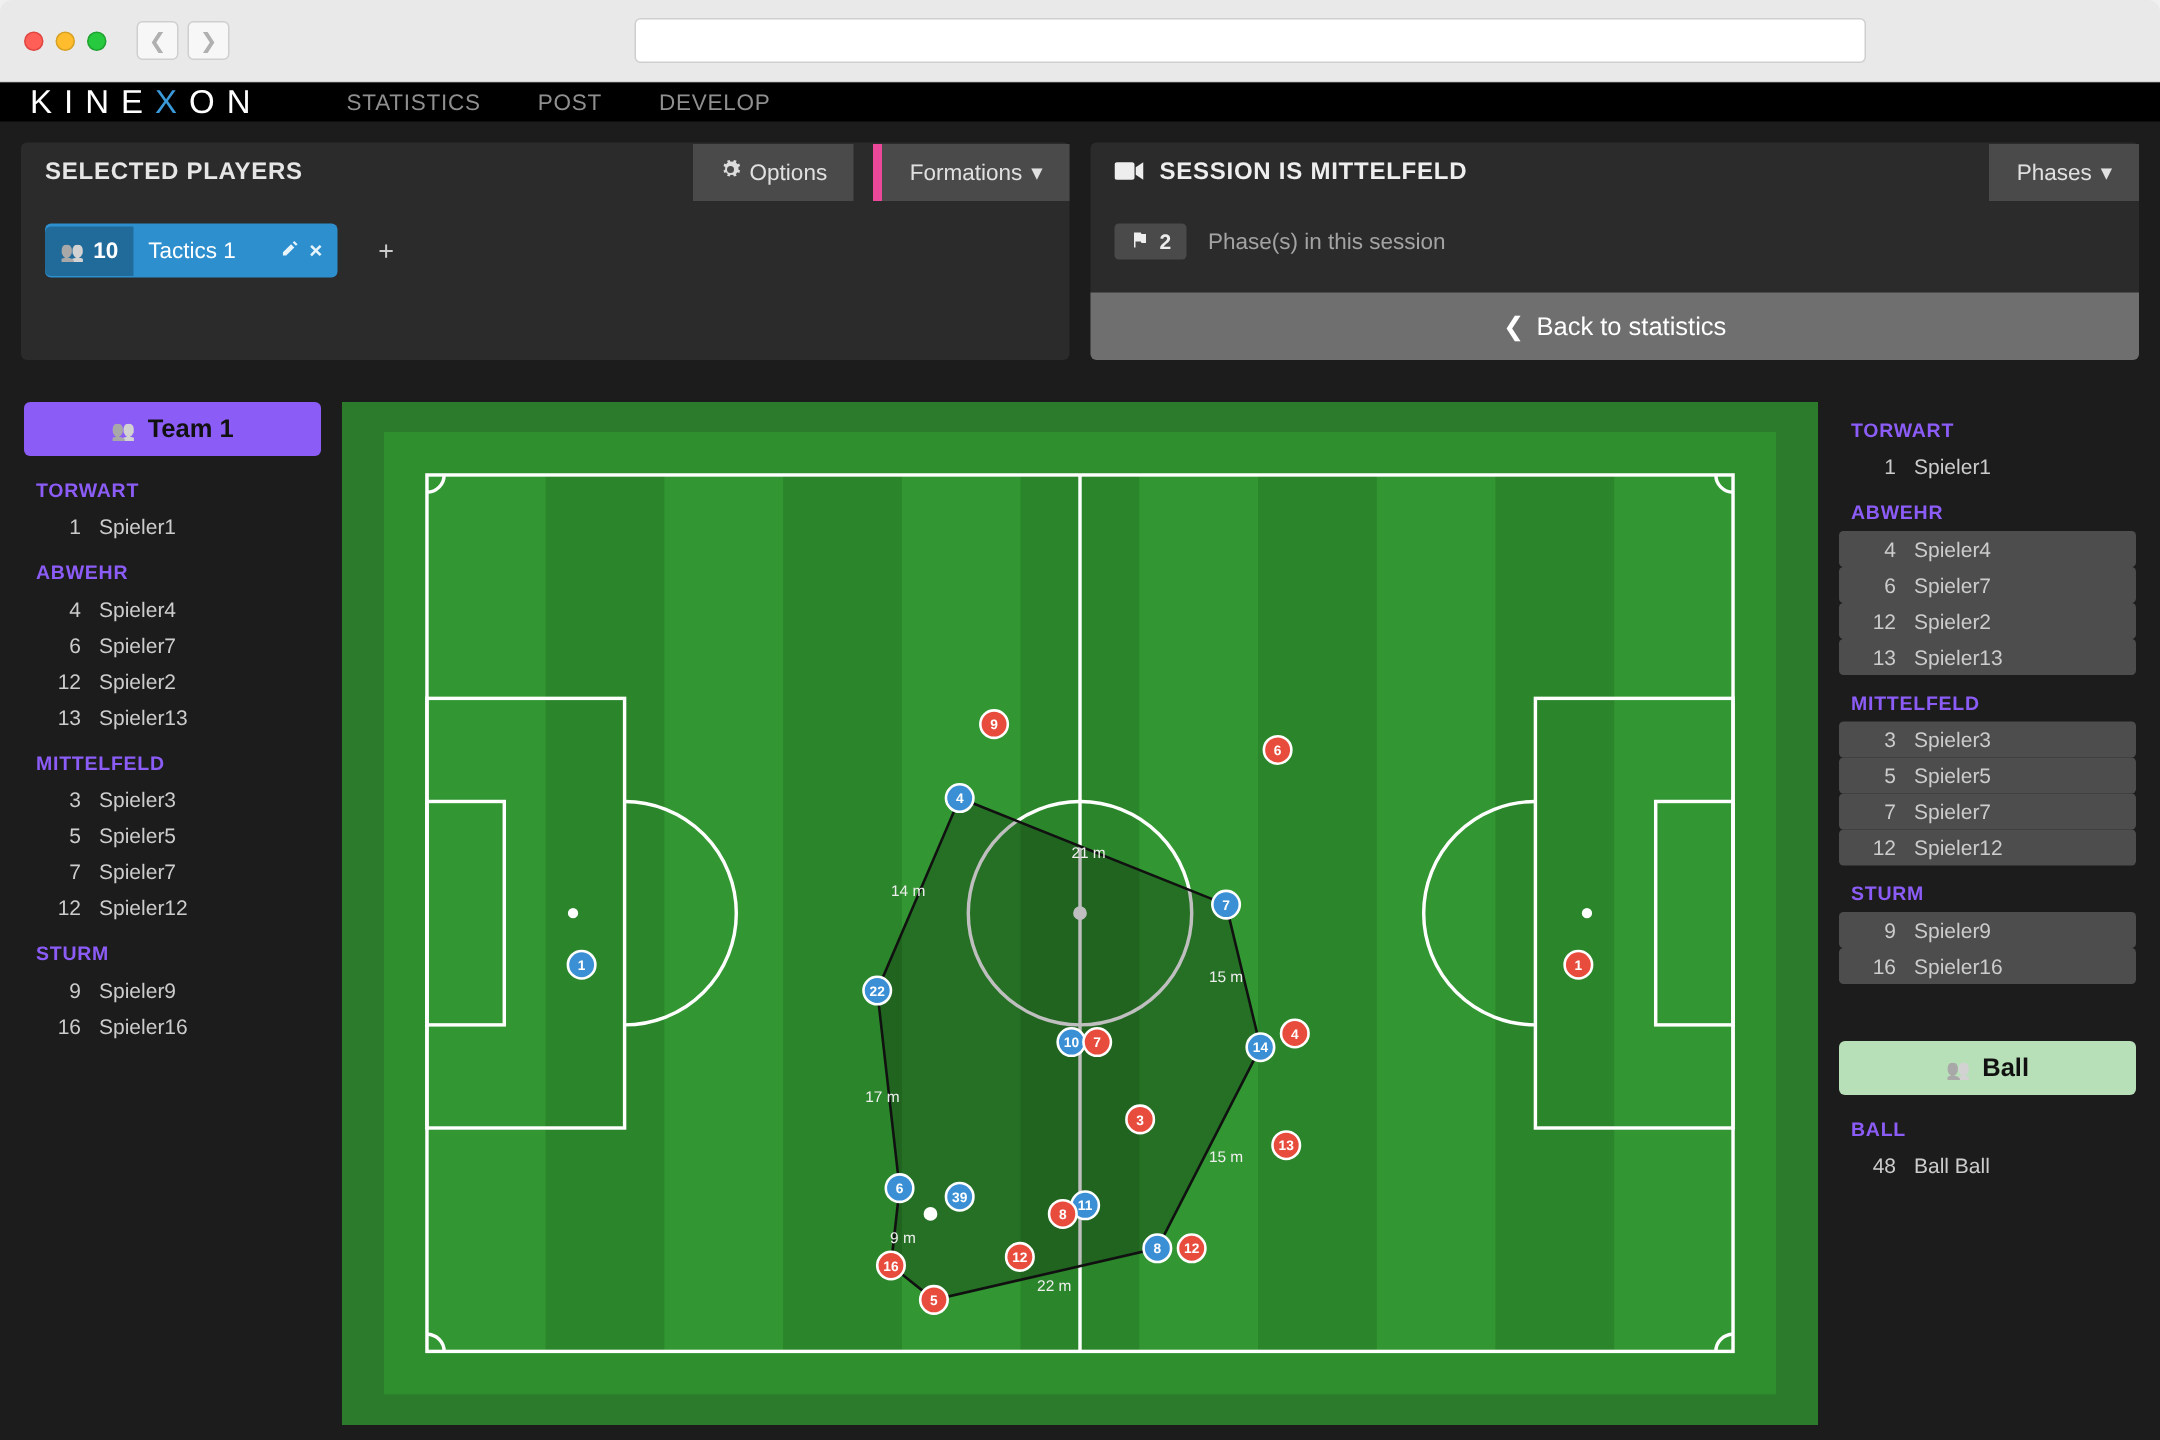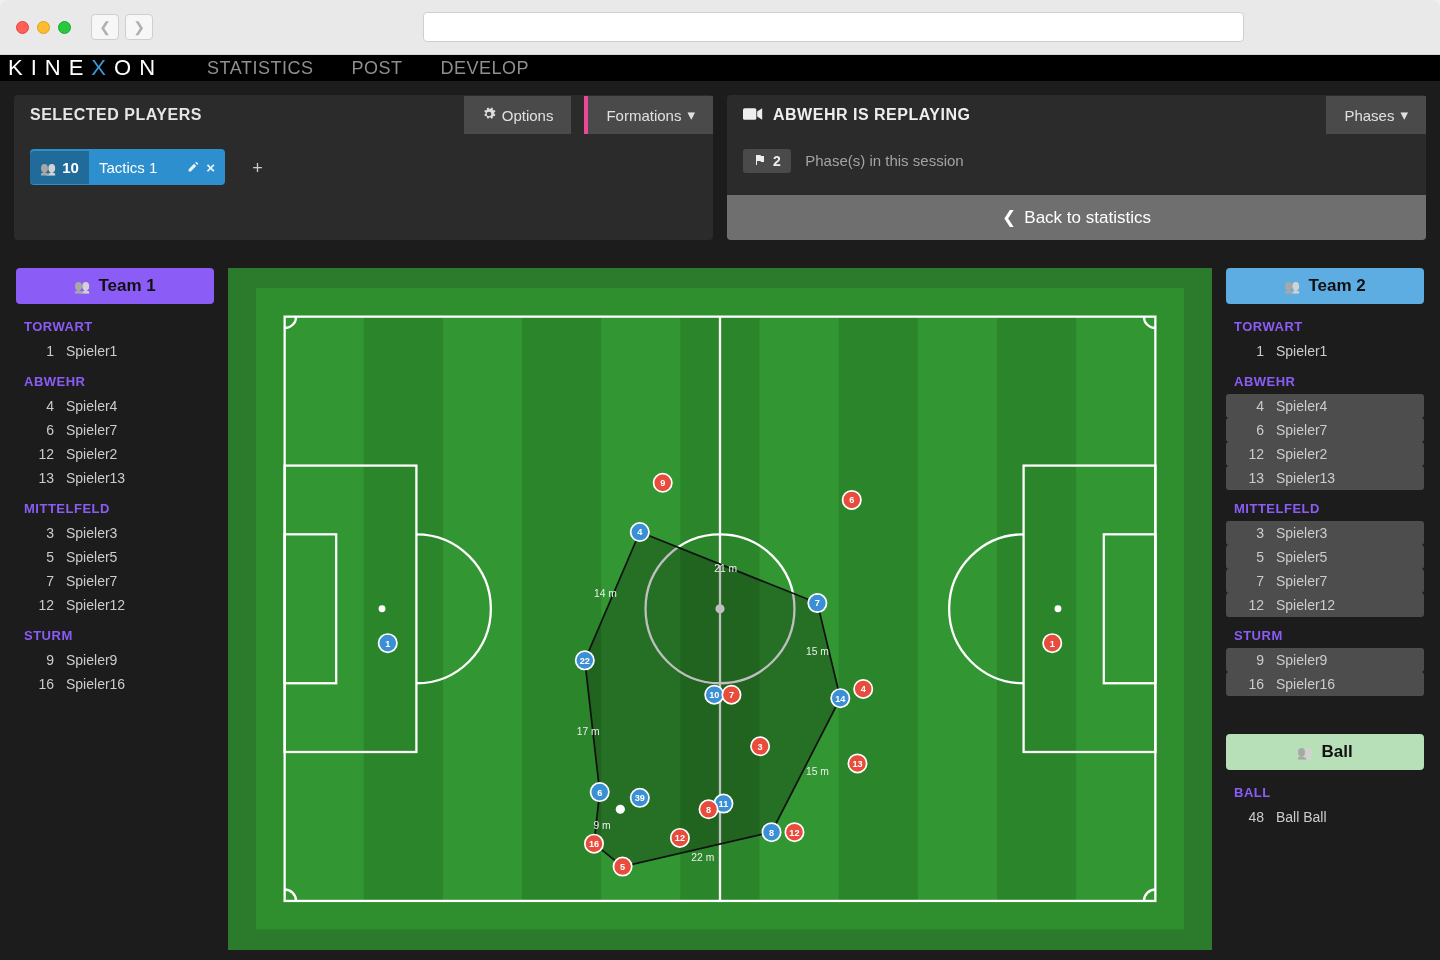--- a/index.html
+++ b/index.html
@@ -10,39 +10,39 @@
 .dot { width: 13px; height: 13px; border-radius: 50%; }
 .dot.red { background: #ff5f56; border: 1px solid #e04640; }
 .dot.yellow { background: #ffbd2e; border: 1px solid #d8a020; }
 .dot.green { background: #27c93f; border: 1px solid #1fa230; }
 .nav-btns { display: flex; gap: 6px; margin-left: 10px; }
 .nav-btn { width: 28px; height: 26px; border: 1px solid #cfcfcf; border-radius: 4px; background: #f7f7f7; display: flex; align-items: center; justify-content: center; color: #b0b0b0; font-size: 14px; }
 .url-bar { flex: 1; height: 30px; background: #fff; border: 1px solid #cfcfcf; border-radius: 4px; margin: 0 180px 0 260px; }
 
 .app { background: #1c1c1c; height: calc(960px - 55px); display: flex; flex-direction: column; }
 
-.topbar { background: #000; height: 58px; display: flex; align-items: center; padding: 0 8px; gap: 44px; }
+.topbar { background: #000; height: 58px; display: flex; align-items: center; padding: 0 20px; gap: 56px; }
 .logo { font-size: 22px; letter-spacing: 8px; font-weight: 300; color: #fff; font-family: Helvetica, Arial, sans-serif; }
 .logo .x { color: #3b99d9; font-weight: 400; position: relative; }
 .nav-links { display: flex; gap: 38px; }
-.nav-link { color: #8f8f8f; font-size: 18px; font-weight: 500; letter-spacing: 0.5px; }
+.nav-link { color: #8f8f8f; font-size: 15px; font-weight: 500; letter-spacing: 0.5px; }
 .topbar-right { margin-left: auto; display: flex; align-items: center; gap: 14px; }
 .session-btn { background: #2d8fce; color: #fff; border-radius: 4px; padding: 5px 28px; text-align: center; line-height: 1.3; }
 .session-btn .small { font-size: 10px; color: #cfe8f7; letter-spacing: 0.5px; }
 .session-btn .big { font-size: 15px; font-weight: 500; }
 .wrench { color: #888; font-size: 18px; }
 .avatar { width: 38px; height: 38px; border-radius: 50%; background: #ddd; display: flex; align-items: center; justify-content: center; }
 
 .panels-row { display: flex; gap: 14px; padding: 14px 14px 0 14px; }
 .panel { background: #2b2b2b; border-radius: 4px; flex: 1; }
 .panel-header { display: flex; align-items: center; height: 40px; }
 .panel-title { color: #e6e6e6; font-size: 16px; font-weight: 600; padding-left: 16px; letter-spacing: 0.5px; }
 .panel-tabs { margin-left: auto; display: flex; gap: 13px; }
 .panel-tab { background: #4a4a4a; color: #e0e0e0; padding: 10px 18px; font-size: 15px; display: flex; align-items: center; gap: 6px; }
-.panel-tab + .panel-tab { border-left: 4px solid #ec4899; }
+.panel-tab + .panel-tab { border-left: 6px solid #ec4899; }
 
 .panel-body { padding: 14px 16px 22px 16px; }
 .player-chip { background: #2d8fce; color: #fff; display: inline-flex; align-items: center; border-radius: 4px; height: 36px; padding: 0 10px 0 0; gap: 10px; font-size: 15px; }
 .chip-count { background: rgba(0,0,0,0.25); border-radius: 4px 0 0 4px; padding: 8px 10px; display: flex; align-items: center; gap: 6px; font-weight: 600; }
 .chip-actions { margin-left: 20px; display: flex; gap: 6px; color: #e8f4fc; }
 .add-btn { display: inline-flex; width: 28px; height: 28px; align-items: center; justify-content: center; color: #ccc; margin-left: 14px; font-size: 18px; vertical-align: middle; }
 
 .right-panel .panel-header { padding-left: 16px; gap: 10px; }
 .cam-icon { color: #eee; font-size: 18px; }
 .session-status-title { color: #eee; font-size: 16px; font-weight: 600; letter-spacing: 0.5px; }
@@ -136,21 +136,21 @@
     </div>
 
     <div class="panel right-panel">
       <div class="panel-header">
         <span class="cam-icon">
           <svg width="20" height="14" viewBox="0 0 24 16" fill="#eee">
               <rect x="0" y="1" width="16" height="14" rx="2"></rect>
               <path d="M17 5l6-4v14l-6-4z"></path>
             </svg>
         </span>
-        <div class="session-status-title">ABWEHR IS REPLAYING</div>
+        <div class="session-status-title">SESSION IS MITTELFELD</div>
         <div class="panel-tabs">
           <div class="panel-tab">
             <span>Phases</span>
             <span>▾</span>
           </div>
         </div>
       </div>
       <div class="panel-body">
         <span class="phases-count">
           <span>
@@ -368,24 +368,20 @@
             <g>
               <circle cx="320" cy="505" r="8" fill="#e74c3c" stroke="#fff" stroke-width="1.5"></circle>
               <text x="320" y="508" text-anchor="middle" font-size="8" fill="#fff" font-weight="700">5</text>
             </g>
             <circle cx="318" cy="455" r="4" fill="#fff"></circle>
           </g>
       </svg>
     </div>
 
     <div class="side-col">
-      <div class="team-badge team2">
-        <span class="people-icon"></span>
-        <span>Team 2</span>
-      </div>
       <div id="team2-groups">
           <div class="pos-group">
             <div class="pos-title">TORWART</div>
             <div class="player-row">
               <span class="num">1</span>
               <span>Spieler1</span>
             </div>
           </div>
           <div class="pos-group">
             <div class="pos-title">ABWEHR</div>

